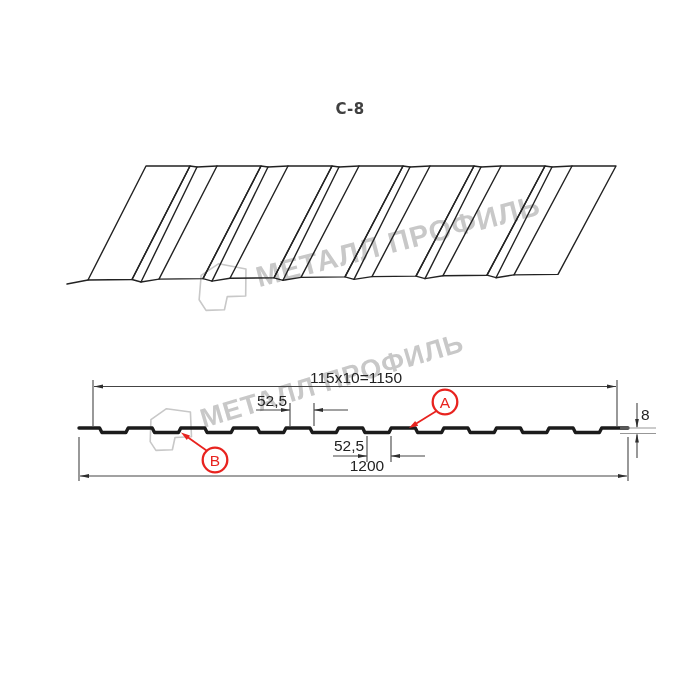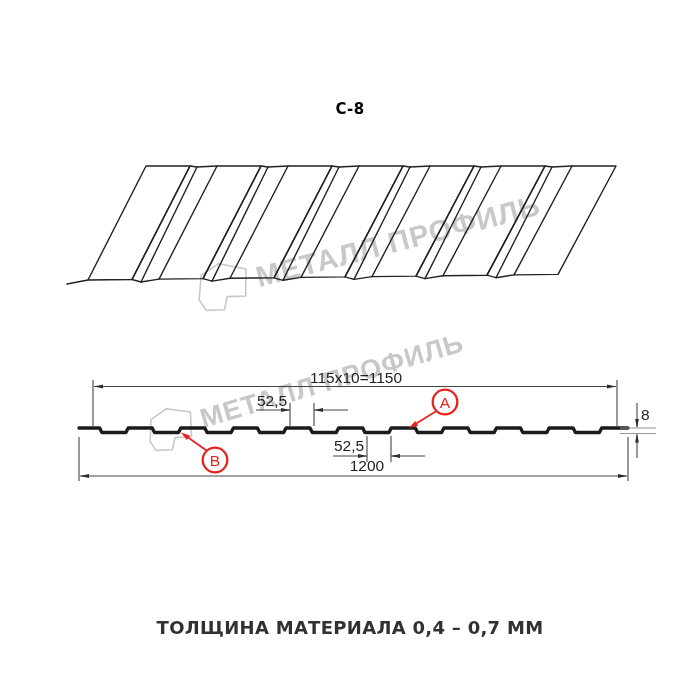--- a/index.html
+++ b/index.html
@@ -1,21 +1,21 @@
 <!DOCTYPE html>
 <html style="--accent-red: #e8231f; --line-dark: #222222; --dim-gray: #444444; --watermark-gray: #c8c8c8;"><head>
 <meta charset="utf-8">
 <style>
   html,body{margin:0;padding:0;background:#fff;}
   .canvas{position:relative;width:700px;height:700px;background:#fff;overflow:hidden;
           font-family:"DejaVu Sans","Liberation Sans",sans-serif;}
   .title{position:absolute;top:54px;left:0;right:0;text-align:center;
          font-size:37px;font-weight:bold;letter-spacing:1.5px;color:#141414;}
   .subtitle{position:absolute;top:100px;left:0;right:0;text-align:center;
-         font-size:15px;font-weight:bold;letter-spacing:.5px;color:#000000;}
+         font-size:15px;font-weight:bold;letter-spacing:.5px;color:#404040;}
   .footer{position:absolute;top:617px;left:0;right:0;text-align:center;
          font-size:18px;font-weight:600;letter-spacing:.3px;color:#313131;}
   svg.stage{position:absolute;left:0;top:0;width:700px;height:700px;}
   .l3{stroke:var(--line-dark);stroke-width:1.4;fill:none;stroke-linejoin:round;stroke-linecap:round;}
   .prof{stroke:#1b1b1b;stroke-width:3.4;fill:none;stroke-linejoin:round;stroke-linecap:round;}
   .dl{stroke:var(--dim-gray);stroke-width:1.1;fill:none;}
   .thin{stroke:#979797;stroke-width:1;fill:none;}
   .ar{fill:#2e2e2e;stroke:none;}
   .dimt{font-family:"Liberation Sans",sans-serif;font-size:15.5px;fill:#222;}
   .wmlogo{stroke:var(--watermark-gray);stroke-width:1.6;fill:none;stroke-linejoin:round;}
@@ -134,14 +134,13 @@
     </g>
 
     <g>
       <circle class="redc" cx="215" cy="460" r="12.3"></circle>
       <text class="redt" x="215" y="465.5" text-anchor="middle">B</text>
       <line class="redl" x1="206.5" y1="450.5" x2="186" y2="436"></line>
       <polygon class="redf" points="181,432.5 190,435.4 186.8,440"></polygon>
     </g>
   </svg>
 
-  <div class="footer">ТОЛЩИНА МАТЕРИАЛА 0,4 – 0,7 ММ</div>
 </div>
 
 </body></html>

